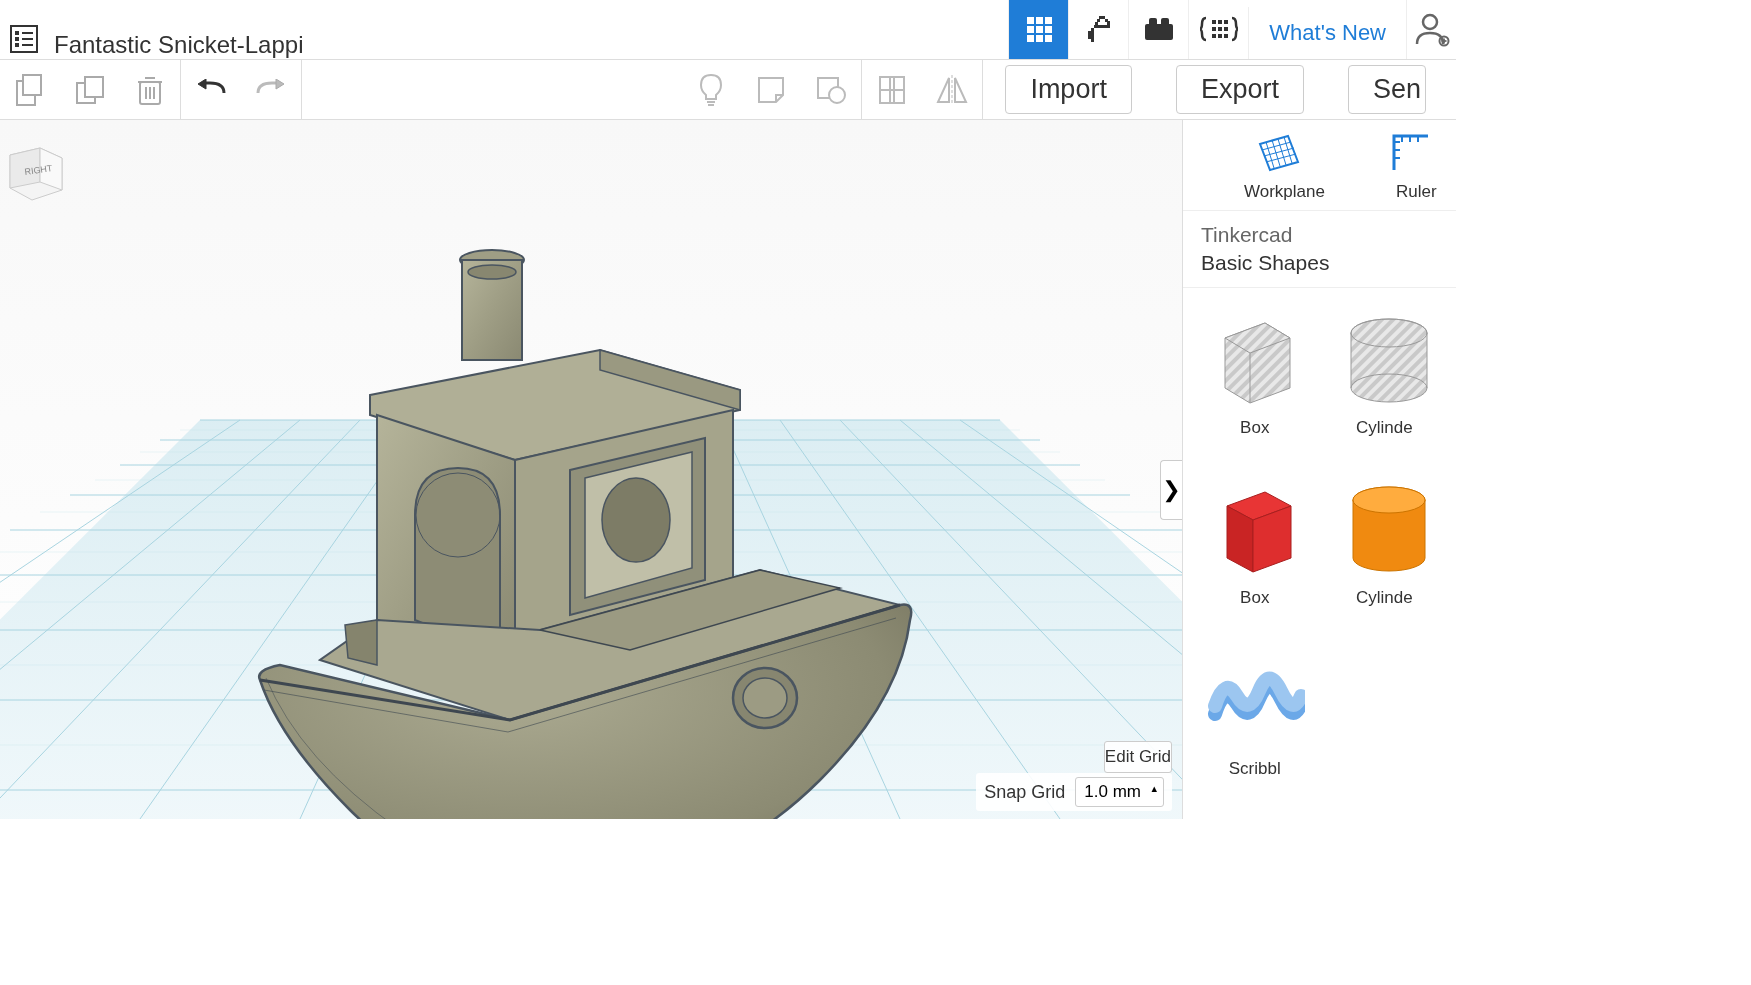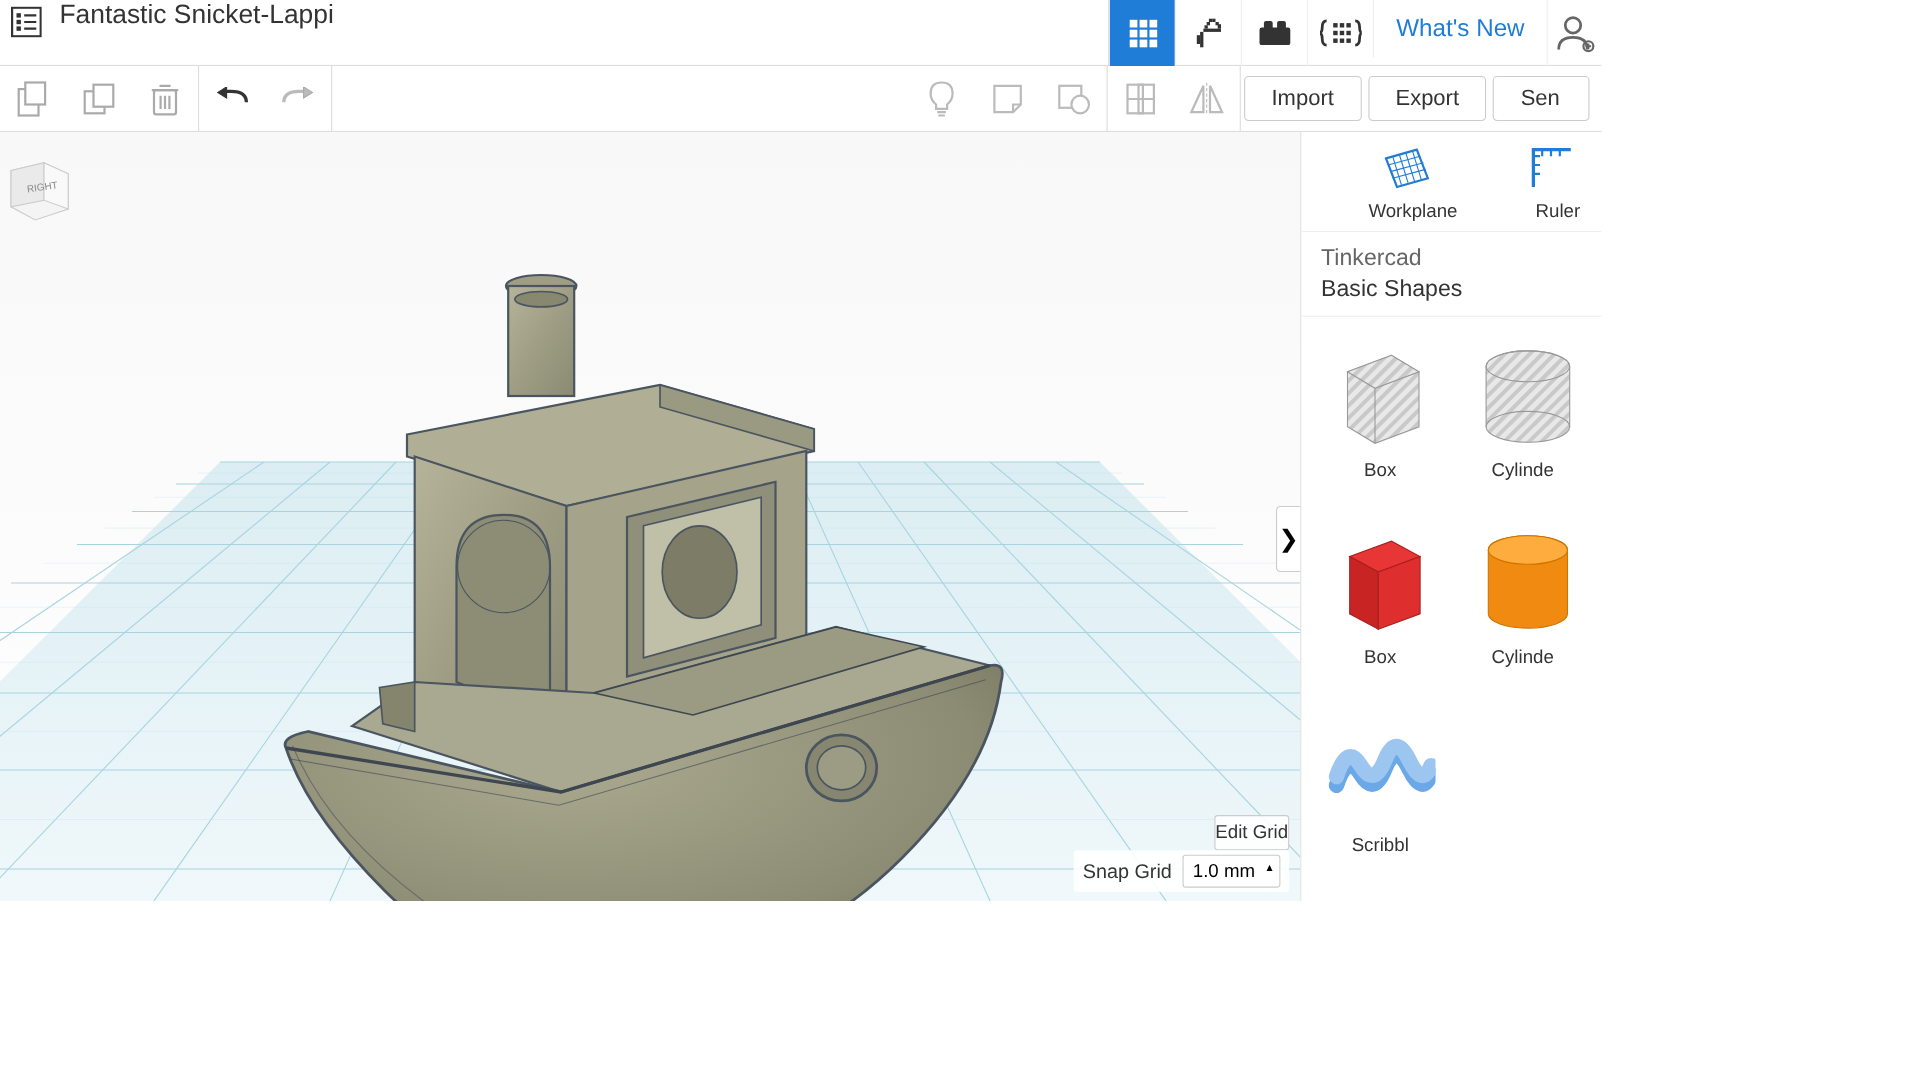--- a/index.html
+++ b/index.html
@@ -2,21 +2,21 @@
 <html><head>
 <meta charset="utf-8">
 <style>
 * { margin: 0; padding: 0; box-sizing: border-box; }
 body { font-family: Arial, Helvetica, sans-serif; background: #fff; overflow: hidden; width: 1456px; height: 819px; }
 
 
 .header {
   height: 60px;
   display: flex;
-  align-items: flex-start;
+  align-items: flex-end;
   border-bottom: 1px solid #ddd;
   background: #fff;
 }
 .menu-icon {
   width: 40px; height: 40px;
   margin-left: 4px;
   display: flex; align-items: center; justify-content: center;
   cursor: pointer;
 }
 .project-title {
@@ -62,24 +62,24 @@
   width: 60px; height: 60px;
   display: flex; align-items: center; justify-content: center;
   cursor: pointer;
   color: #888;
 }
 .tool-btn svg { stroke: #aaa; fill: none; }
 .tool-btn.dark svg { stroke: #333; fill: #333; }
 .toolbar-spacer { flex: 1; }
 .text-btn {
   padding: 8px 24px;
-  margin: 0 3px;
+  margin: 0 22px;
   border: 1px solid #ccc;
   border-radius: 4px;
-  font-size: 20px;
+  font-size: 27px;
   color: #333;
   background: #fff;
   cursor: pointer;
 }
 .right-tools { display: flex; align-items: center; padding-right: 8px; }
 
 
 .main { display: flex; height: calc(100% - 120px); position: relative; }
 .canvas {
   flex: 1;
@@ -374,21 +374,21 @@
       <svg width="34" height="30" viewBox="0 0 34 30">
           <path d="M14 27 L14 3 L3 27 Z" stroke="#bbb" stroke-width="2" fill="none"></path>
           <path d="M20 27 L20 3 L31 27 Z" stroke="#bbb" stroke-width="2" fill="none"></path>
           <line x1="17" y1="0" x2="17" y2="30" stroke="#bbb" stroke-width="1" stroke-dasharray="3,2"></line>
         </svg>
     </div>
   </div>
   <div class="right-tools">
     <button class="text-btn">Import</button>
     <button class="text-btn">Export</button>
-    <button class="text-btn" style="padding-right:26px">Sen</button>
+    <button class="text-btn" style="padding-right:4px">Sen</button>
   </div>
 </div>
 
 <div class="main">
   <div class="canvas">
 
     <svg class="workplane-svg" viewBox="0 0 1182 699">
       <defs>
         <linearGradient id="planeGrad" x1="0" y1="0" x2="0" y2="1">
           <stop offset="0%" stop-color="#d8ecf2"></stop>

